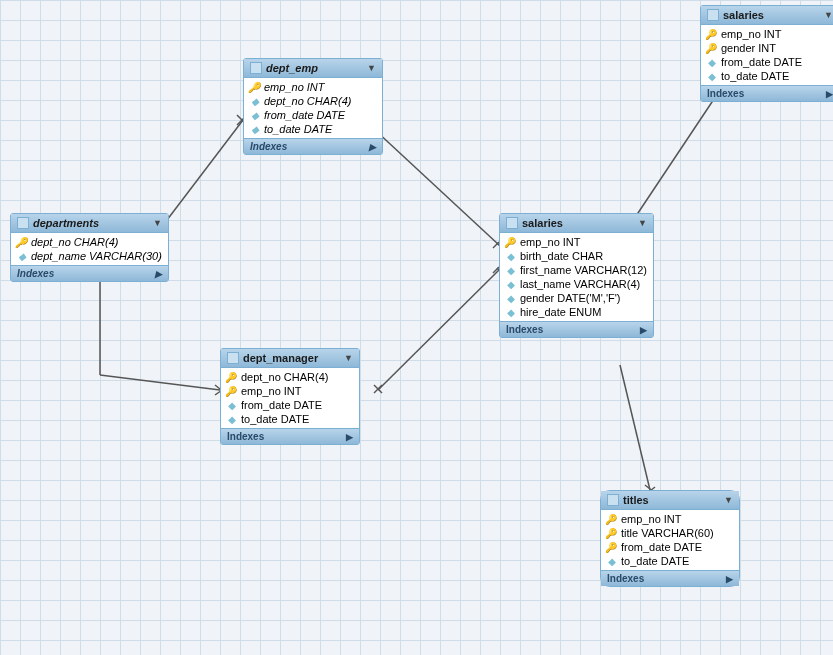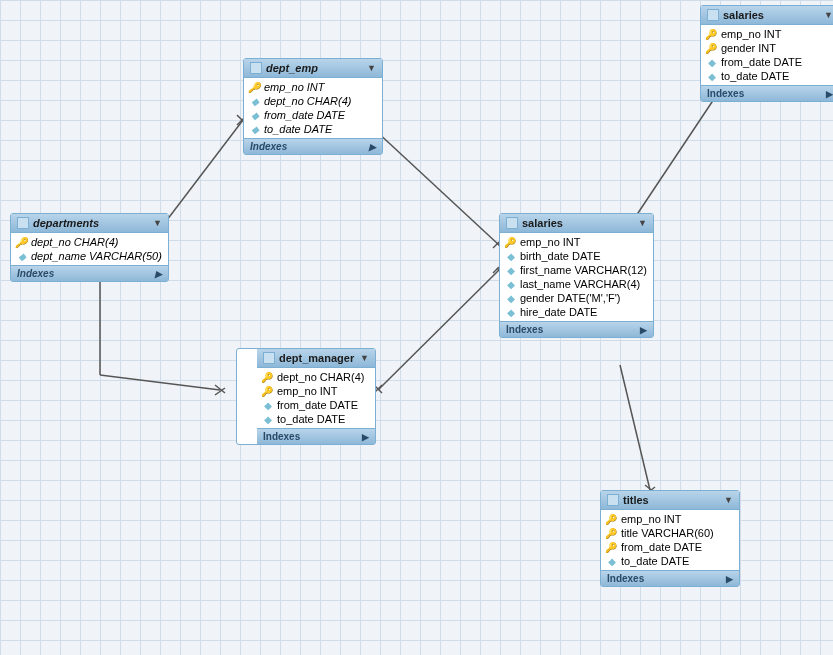--- a/index.html
+++ b/index.html
@@ -185,66 +185,66 @@
     <span>departments</span>
     <span class="dropdown-icon">▼</span>
   </div>
     <div class="table-body">
       <div class="table-row">
         <span class="key-icon key-pk">🔑</span>
         <span>dept_no CHAR(4)</span>
       </div>
       <div class="table-row">
         <span class="key-icon key-none">◆</span>
-        <span>dept_name VARCHAR(50)</span>
+        <span>dept_name VARCHAR(30)</span>
       </div>
     </div>
     <div class="table-indexes">
     <span>Indexes</span>
     <span class="indexes-arrow">▶</span>
   </div>
   </div>
 <div class="table-box" style="left: 499px; top: 213px;">
     <div class="table-header">
     <span class="table-icon"></span>
     <span>salaries</span>
     <span class="dropdown-icon">▼</span>
   </div>
     <div class="table-body">
       <div class="table-row">
         <span class="key-icon key-pk">🔑</span>
         <span>emp_no INT</span>
       </div>
       <div class="table-row">
         <span class="key-icon key-none">◆</span>
-        <span>birth_date DATE</span>
+        <span>birth_date CHAR</span>
       </div>
       <div class="table-row">
         <span class="key-icon key-none">◆</span>
         <span>first_name VARCHAR(12)</span>
       </div>
       <div class="table-row">
         <span class="key-icon key-none">◆</span>
         <span>last_name VARCHAR(4)</span>
       </div>
       <div class="table-row">
         <span class="key-icon key-none">◆</span>
         <span>gender DATE('M','F')</span>
       </div>
       <div class="table-row">
         <span class="key-icon key-none">◆</span>
-        <span>hire_date DATE</span>
-      </div>
-    </div>
-    <div class="table-indexes">
-    <span>Indexes</span>
-    <span class="indexes-arrow">▶</span>
-  </div>
-  </div>
-<div class="table-box" style="left: 236px; top: 348px; padding-left: 20px;">
+        <span>hire_date ENUM</span>
+      </div>
+    </div>
+    <div class="table-indexes">
+    <span>Indexes</span>
+    <span class="indexes-arrow">▶</span>
+  </div>
+  </div>
+<div class="table-box" style="left: 220px; top: 348px;">
     <div class="table-header">
     <span class="table-icon"></span>
     <span>dept_manager</span>
     <span class="dropdown-icon">▼</span>
   </div>
     <div class="table-body">
       <div class="table-row">
         <span class="key-icon key-pk">🔑</span>
         <span>dept_no CHAR(4)</span>
       </div>
@@ -288,21 +288,21 @@
       <div class="table-row">
         <span class="key-icon key-none">◆</span>
         <span>to_date DATE</span>
       </div>
     </div>
     <div class="table-indexes">
     <span>Indexes</span>
     <span class="indexes-arrow">▶</span>
   </div>
   </div>
-<div class="table-box" style="left: 600px; top: 490px;">
+<div class="table-box" style="left: 600px; top: 490px; border-radius: 10px;">
     <div class="table-header">
     <span class="table-icon"></span>
     <span>titles</span>
     <span class="dropdown-icon">▼</span>
   </div>
     <div class="table-body">
       <div class="table-row">
         <span class="key-icon key-pk">🔑</span>
         <span>emp_no INT</span>
       </div>

